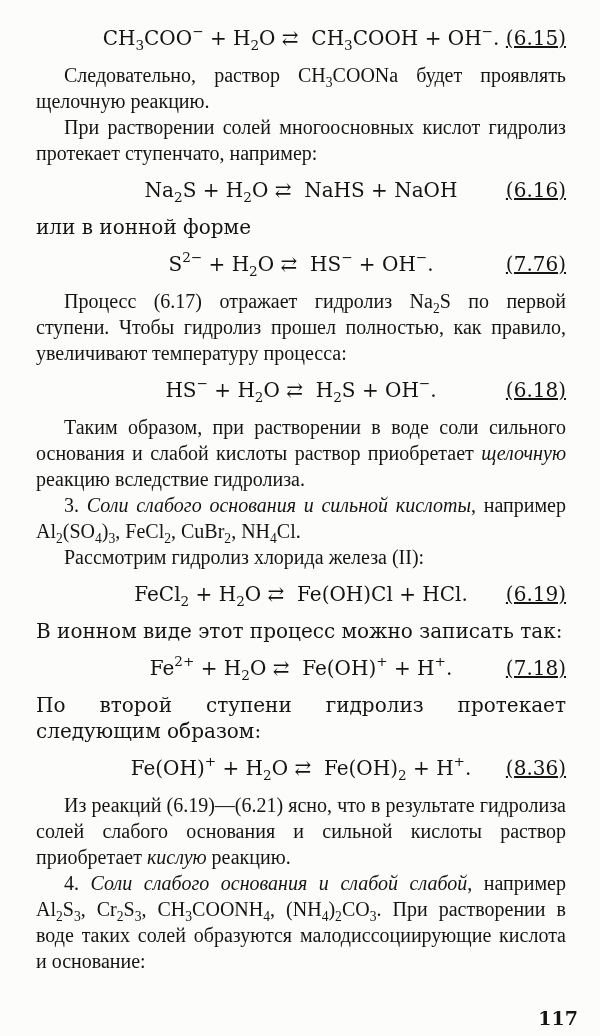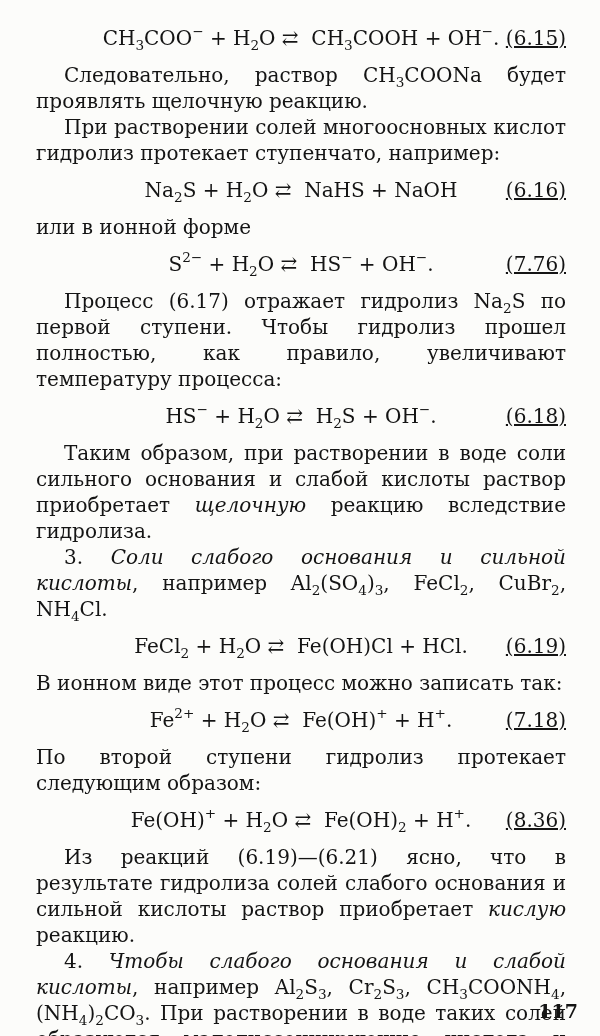--- a/index.html
+++ b/index.html
@@ -22,20 +22,21 @@
     width: 600px;
     height: 1036px;
     padding: 14px 34px 0 36px;
   }
   p.para {
     margin: 0;
     text-align: justify;
   }
   p.para.indent {
     text-indent: 28px;
+    font-family: Liberation Serif, serif;
   }
   .equation {
     position: relative;
     margin: 11px 0;
     text-align: center;
     white-space: nowrap;
   }
   .eq-formula {
     display: inline-block;
     text-align: center;
@@ -48,21 +49,21 @@
   }
   sub, sup {
     font-size: 68%;
     line-height: 0;
   }
   sup { position: relative; top: -0.1em; }
   i { font-style: italic; }
   .pageno {
     position: absolute;
     right: 22px;
-    bottom: 12px;
+    bottom: 5px;
     font-weight: bold;
     font-size: 19px;
   }
 </style>
 </head>
 <body>
 
 <div class="page">
 
   <div class="equation">
@@ -90,20 +91,21 @@
 
   <div class="equation">
     <span class="eq-formula">HS<sup>−</sup> + H<sub>2</sub>O ⇄&nbsp; H<sub>2</sub>S + OH<sup>−</sup>.</span>
     <span class="eq-num">(6.18)</span>
   </div>
 
   <p class="para indent">Таким образом, при растворении в воде соли сильного основания и слабой кислоты раствор приобретает <i>щелочную</i> реакцию вследствие гидролиза.</p>
 
   <p class="para indent">3. <i>Соли слабого основания и сильной кислоты</i>, например Al<sub>2</sub>(SO<sub>4</sub>)<sub>3</sub>, FeCl<sub>2</sub>, CuBr<sub>2</sub>, NH<sub>4</sub>Cl.</p>
 
+  <p class="para indent">Рассмотрим гидролиз хлорида железа (II):</p>
 
   <div class="equation">
     <span class="eq-formula">FeCl<sub>2</sub> + H<sub>2</sub>O ⇄&nbsp; Fe(OH)Cl + HCl.</span>
     <span class="eq-num">(6.19)</span>
   </div>
 
   <p class="para">В ионном виде этот процесс можно записать так:</p>
 
   <div class="equation">
     <span class="eq-formula">Fe<sup>2+</sup> + H<sub>2</sub>O ⇄&nbsp; Fe(OH)<sup>+</sup> + H<sup>+</sup>.</span>
@@ -112,17 +114,17 @@
 
   <p class="para">По второй ступени гидролиз протекает следующим образом:</p>
 
   <div class="equation">
     <span class="eq-formula">Fe(OH)<sup>+</sup> + H<sub>2</sub>O ⇄&nbsp; Fe(OH)<sub>2</sub> + H<sup>+</sup>.</span>
     <span class="eq-num">(8.36)</span>
   </div>
 
   <p class="para indent">Из реакций (6.19)—(6.21) ясно, что в результате гидролиза солей слабого основания и сильной кислоты раствор приобретает <i>кислую</i> реакцию.</p>
 
-  <p class="para indent">4. <i>Чтобы слабого основания и слабой кислоты</i>, например Al<sub>2</sub>S<sub>3</sub>, Cr<sub>2</sub>S<sub>3</sub>, CH<sub>3</sub>COONH<sub>4</sub>, (NH<sub>4</sub>)<sub>2</sub>CO<sub>3</sub>. При растворении в воде таких солей образуются малодиссоциирующие кислота и основание:</p>
+  <p class="para indent">4. <i>Соли слабого основания и слабой слабой</i>, например Al<sub>2</sub>S<sub>3</sub>, Cr<sub>2</sub>S<sub>3</sub>, CH<sub>3</sub>COONH<sub>4</sub>, (NH<sub>4</sub>)<sub>2</sub>CO<sub>3</sub>. При растворении в воде таких солей образуются малодиссоциирующие кислота и основание:</p>
 
   <div class="pageno">117</div>
 
 </div>
 
 </body></html>

